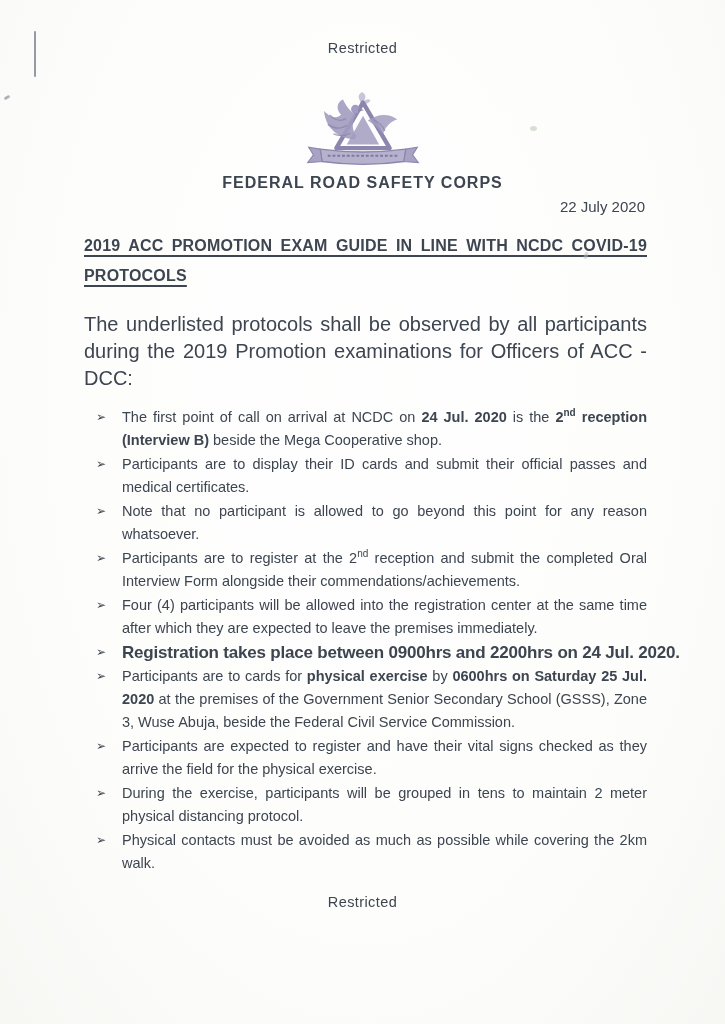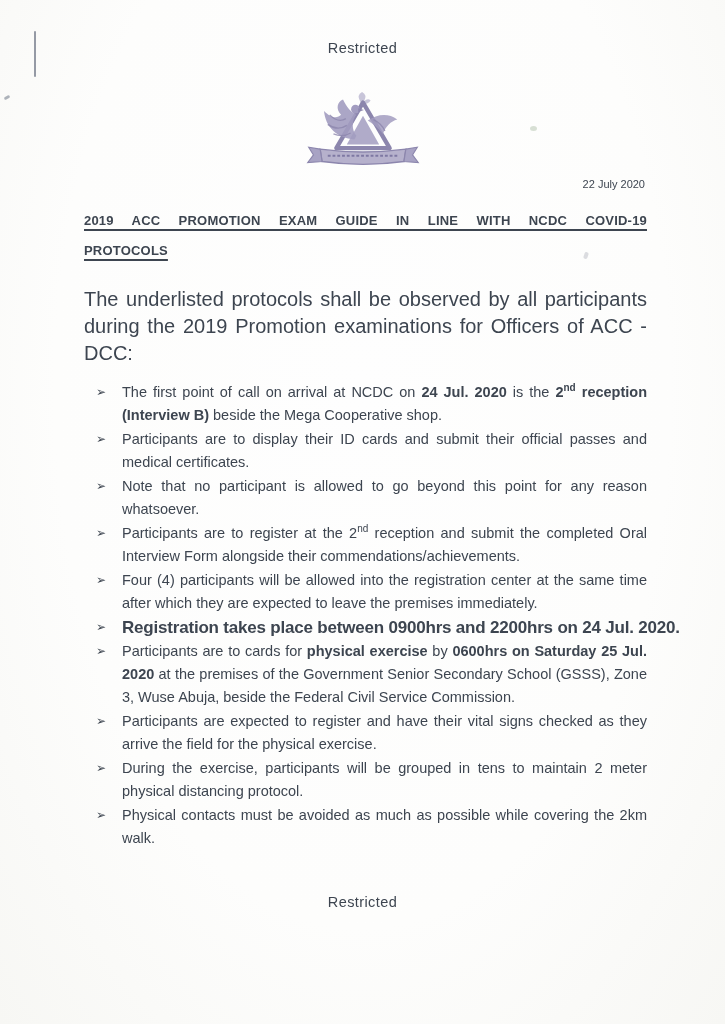--- a/index.html
+++ b/index.html
@@ -19,23 +19,23 @@
   }
   
   .artifact-line{position:absolute;left:34px;top:31px;width:2px;height:46px;background:#959aa5;border-radius:1px;}
   .artifact-mark{position:absolute;left:4px;top:96px;width:6px;height:3px;background:#9aa0aa;transform:rotate(-28deg);border-radius:2px;opacity:.8;}
   .artifact-speck{position:absolute;left:530px;top:126px;width:7px;height:5px;background:#c3cfbf;border-radius:50%;opacity:.65;}
   .artifact-speck2{position:absolute;left:584px;top:252px;width:4px;height:7px;background:#b9bcc4;border-radius:2px;opacity:.5;transform:rotate(18deg);}
 
   .classification-top{padding-top:40px;text-align:center;font-size:14.5px;letter-spacing:.4px;}
   .logo-row{margin-top:36px;display:flex;justify-content:center;}
   .org-name{text-align:center;margin-top:2px;font-size:16px;font-weight:700;letter-spacing:1px;}
-  .date-line{text-align:right;margin:6px 80px 0 0;font-size:11px;}
+  .date-line{text-align:right;margin:6px 80px 0 0;font-size:15px;}
 
-  .doc-title{margin:16px 78px 0 84px;font-weight:700;font-size:13px;line-height:30px;letter-spacing:.2px;}
+  .doc-title{margin:16px 78px 0 84px;font-weight:700;font-size:16px;line-height:30px;letter-spacing:.2px;}
   .doc-title .l1{
     text-align:justify;text-align-last:justify;
     text-decoration:underline;text-underline-offset:4px;text-decoration-thickness:1.5px;
   }
   .doc-title .l2{
     display:inline-block;
     text-decoration:underline;text-underline-offset:4px;text-decoration-thickness:1.5px;
   }
 
   .intro{margin:20px 78px 0 84px;font-size:20px;line-height:27px;text-align:justify;}
@@ -79,20 +79,21 @@
       <path d="M70 30 C80 23 92 22 101 29 C94 31 89 36 86 44 C81 38 75 33 70 30 Z" fill="var(--crest)" opacity="0.85"></path>
       <path d="M76 29 C82 32 86 36 88 41" fill="none" stroke="#8c86ad" stroke-width="1.3" opacity="0.8"></path>
 
       <path d="M20 60 Q65 66 110 60 L108 73 Q65 79 22 73 Z" fill="#b6b1cc" stroke="var(--crest-dark)" stroke-width="1.5"></path>
       <polygon points="20,60 8,58 13,66 7,74 22,73" fill="#a8a3c4" stroke="var(--crest-dark)" stroke-width="1.2"></polygon>
       <polygon points="110,60 122,58 117,66 123,74 108,73" fill="#a8a3c4" stroke="var(--crest-dark)" stroke-width="1.2"></polygon>
       <line x1="28" y1="67" x2="102" y2="67" stroke="#716b99" stroke-width="2" stroke-dasharray="3 2" opacity="0.8"></line>
     </svg>
   </div>
 
+  <div class="org-name">FEDERAL ROAD SAFETY CORPS</div>
 
   <div class="date-line">22 July 2020</div>
 
   <div class="doc-title">
     <div class="l1">2019 ACC PROMOTION EXAM GUIDE IN LINE WITH NCDC COVID-19</div>
     <span class="l2">PROTOCOLS</span>
   </div>
 
   <div class="intro">The underlisted protocols shall be observed by all participants during the 2019 Promotion examinations for Officers of ACC - DCC:</div>
 

